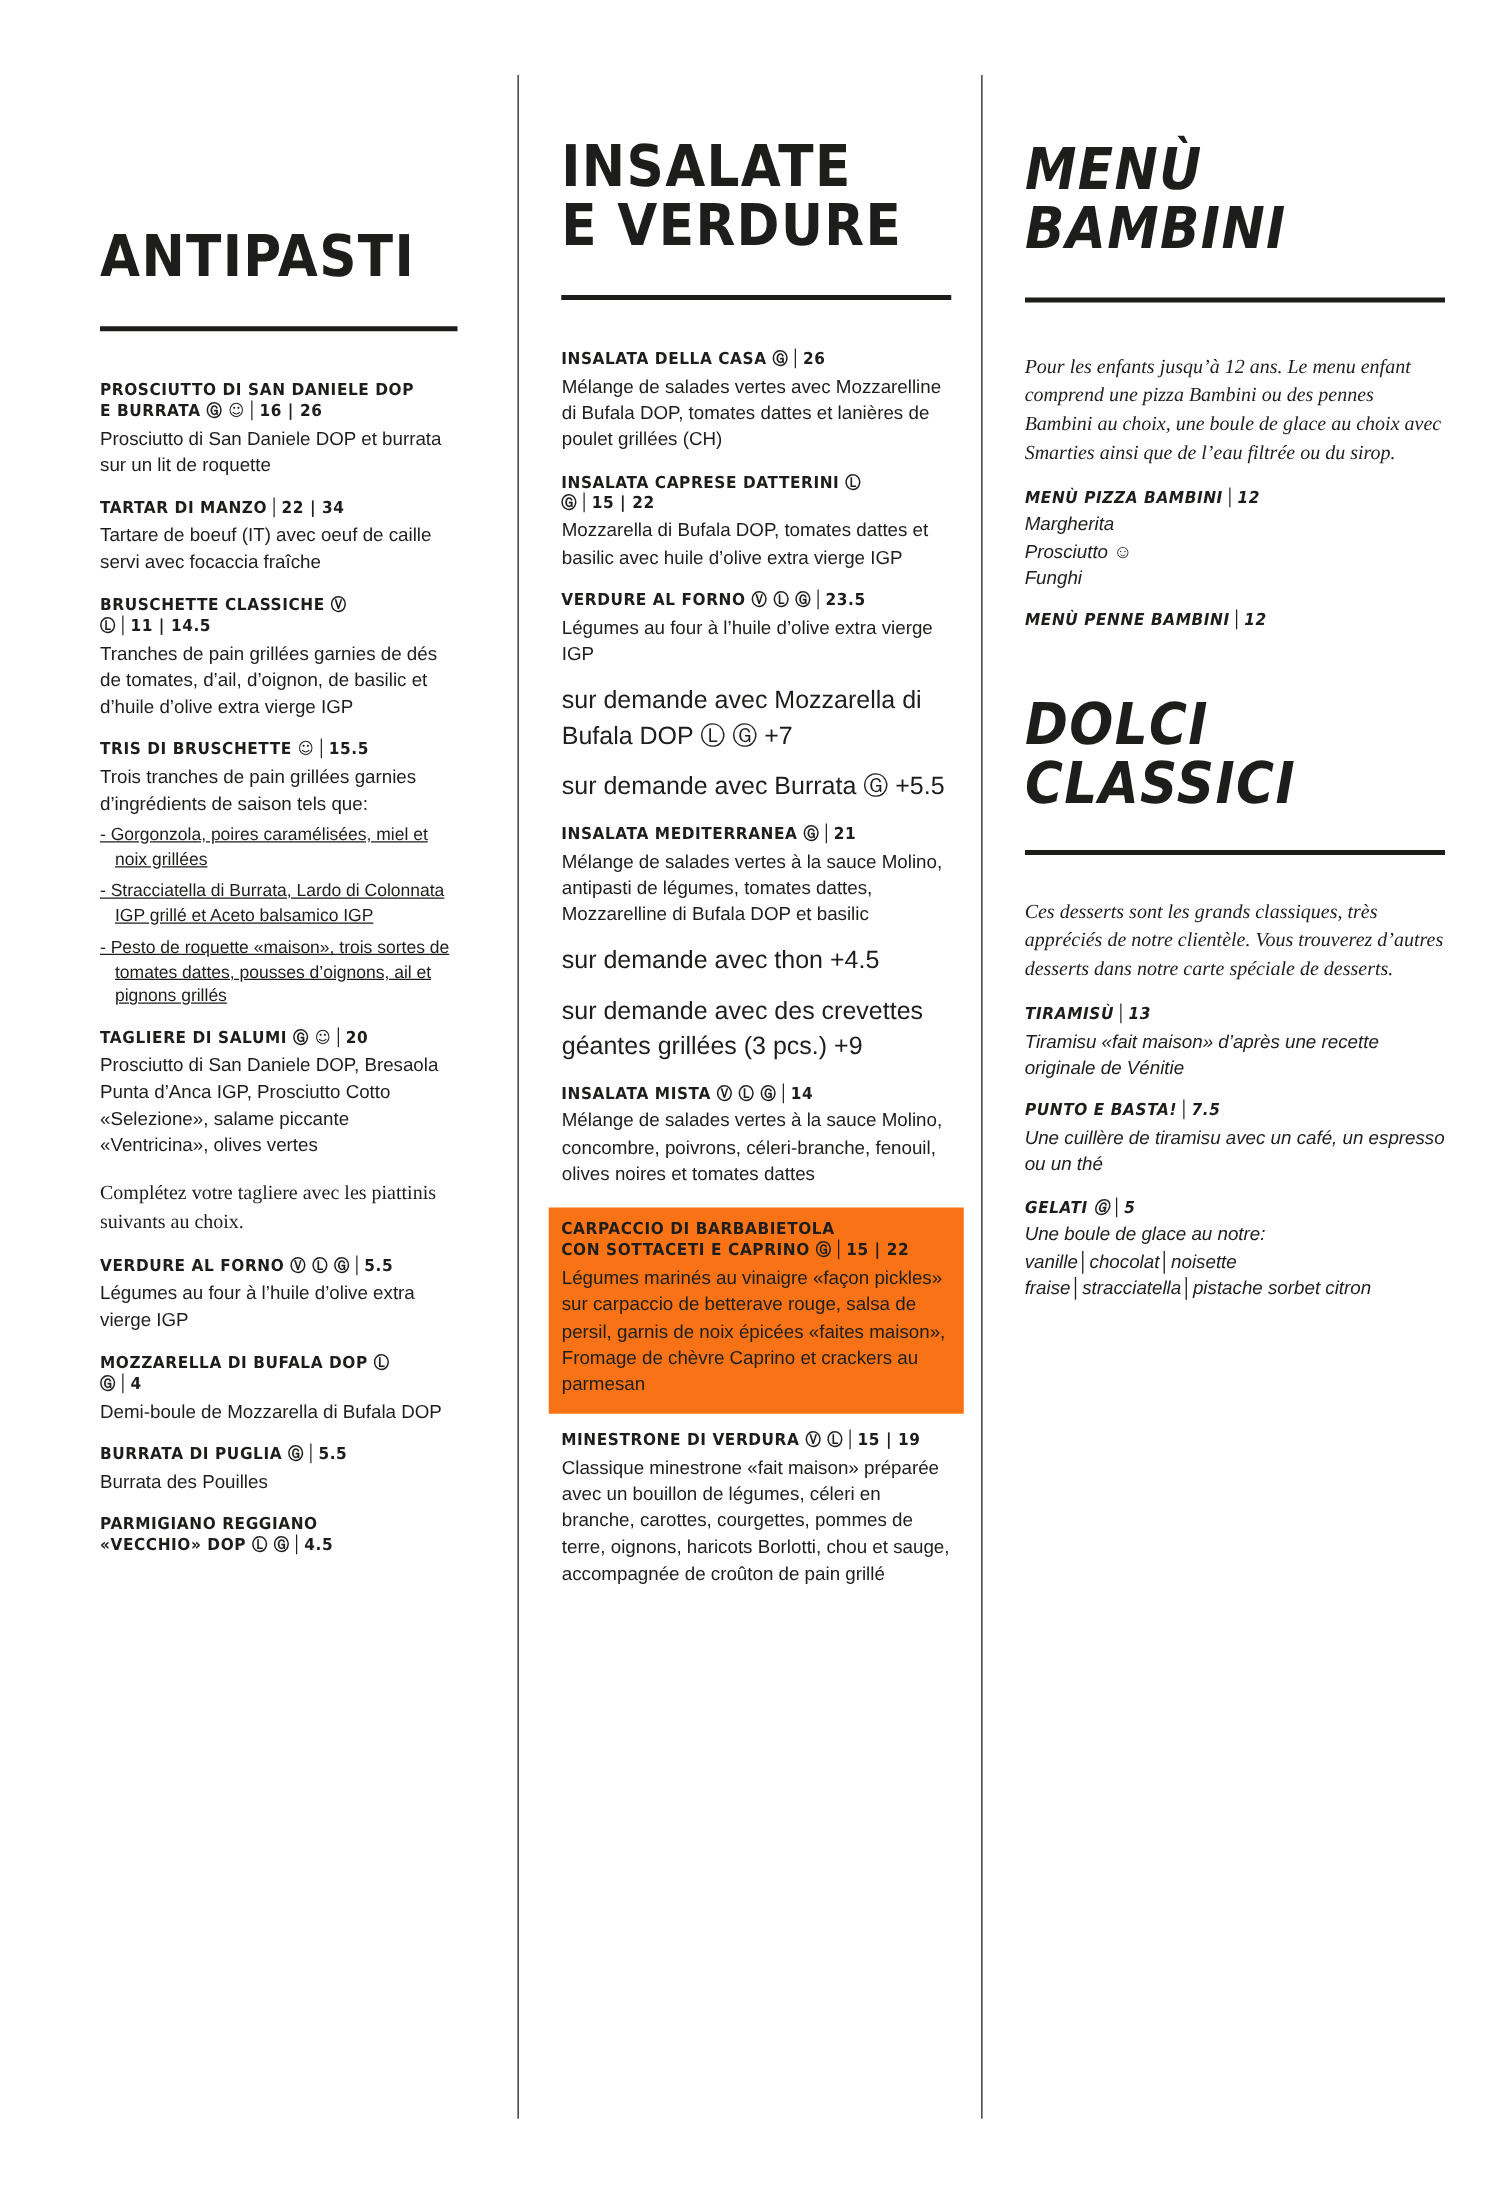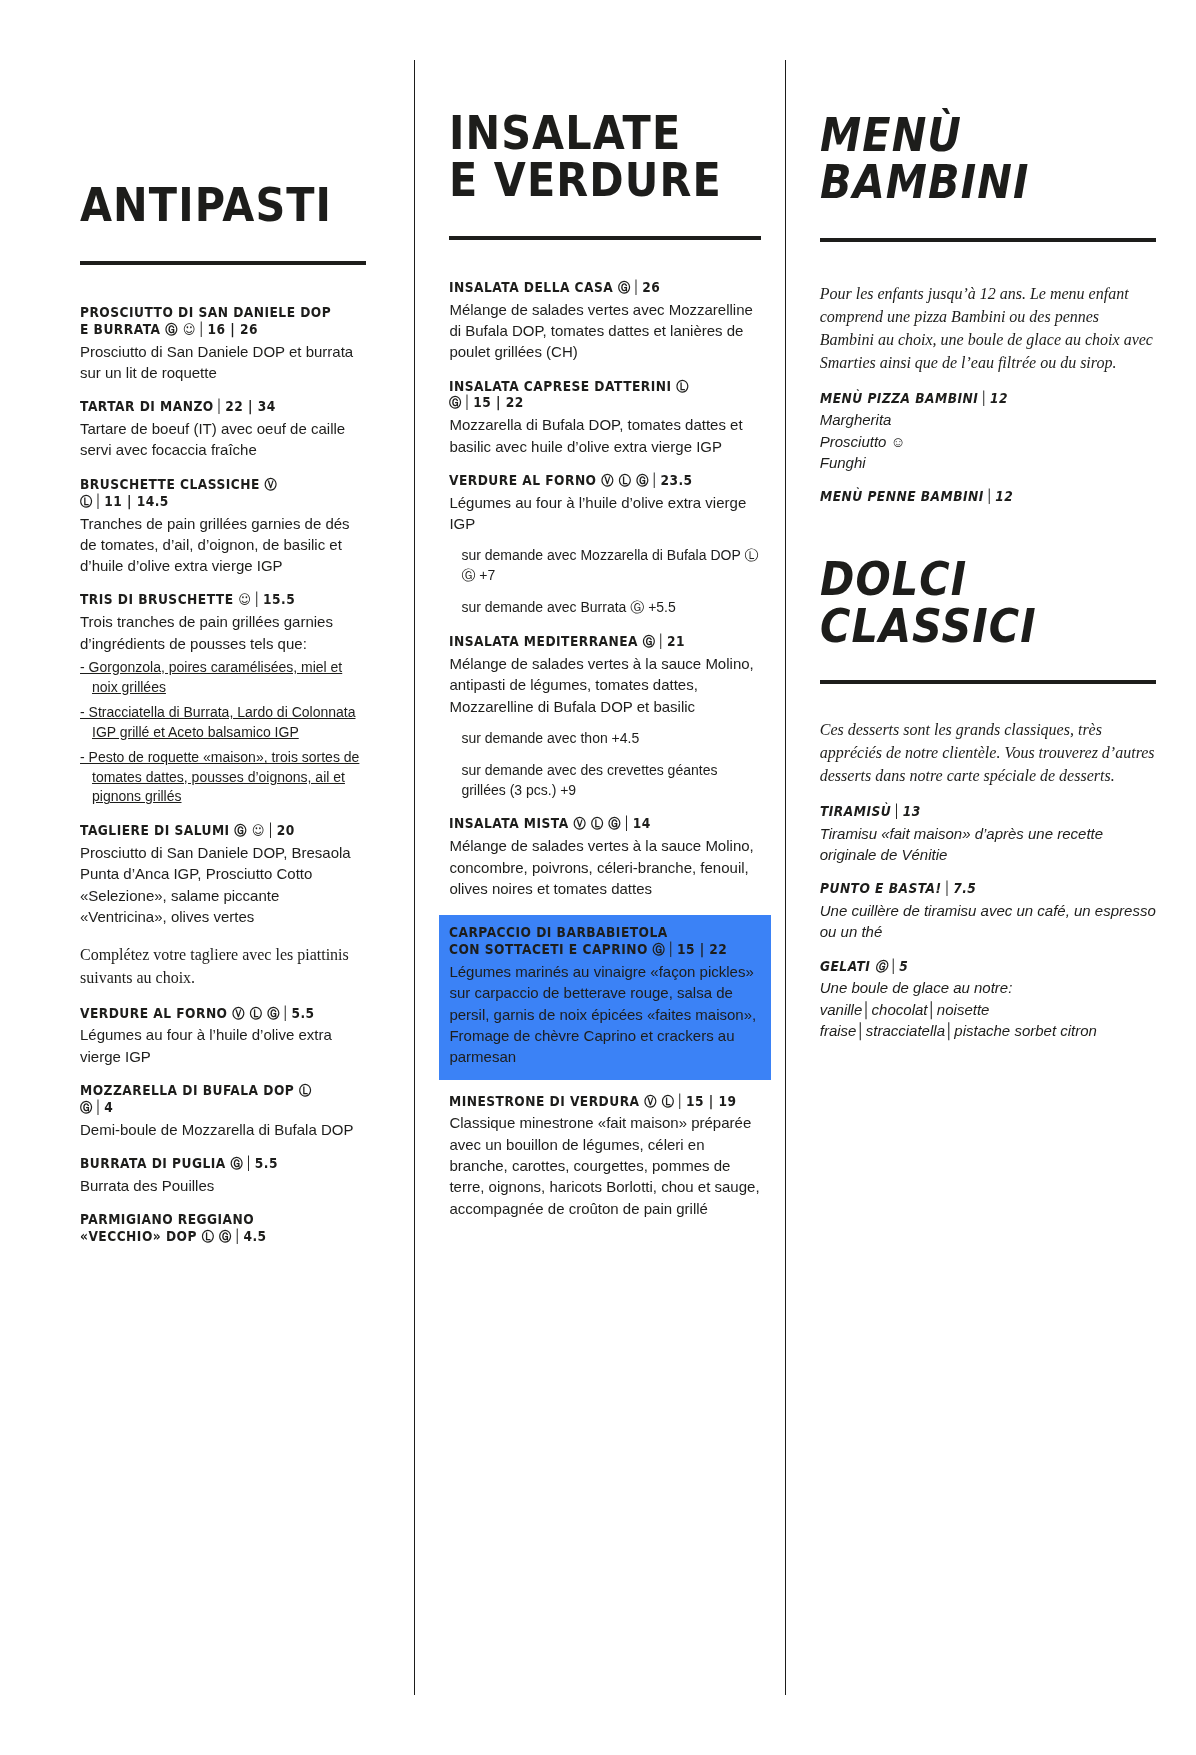--- a/index.html
+++ b/index.html
@@ -90,42 +90,42 @@
     color: #1d1d1b;
   }
   .note {
     font-family: "Liberation Serif", serif;
     font-size: 16px;
     line-height: 1.45;
     color: #1d1d1b;
     margin-bottom: 16px;
   }
   .sub-note {
-    font-size: 14px;
+    font-size: 20px;
     line-height: 1.42;
     color: #1d1d1b;
-    margin: 12px 0 12px 12px;
+    margin: 12px 0 12px 0;
   }
   .bullets {
     margin: 4px 0 0 0;
     padding: 0;
     list-style: none;
     font-size: 14px;
     line-height: 1.4;
   }
   .bullets li {
     padding-left: 12px;
     text-indent: -12px;
     margin-bottom: 6px;
     text-decoration: underline;
   }
   .price { white-space: nowrap; }
   .sep { padding: 0 2px; }
   .highlight {
-    background: #3b82f6;
+    background: #f97316;
     padding: 10px 12px 12px 10px;
     margin: 10px -10px 14px -10px;
   }
 </style>
 </head>
 <body>
 
 <div class="page">
   <div class="columns">
 
@@ -142,21 +142,21 @@
           <div class="item">
             <div class="item-title">TARTAR DI MANZO<span class="sep">│</span><span class="price">22 | 34</span></div>
             <div class="item-desc">Tartare de boeuf (IT) avec oeuf de caille servi avec focaccia fraîche</div>
           </div>
           <div class="item">
             <div class="item-title">BRUSCHETTE CLASSICHE <span class="badge-glyph">Ⓥ</span> <span class="badge-glyph">Ⓛ</span><span class="sep">│</span><span class="price">11 | 14.5</span></div>
             <div class="item-desc">Tranches de pain grillées garnies de dés de tomates, d’ail, d’oignon, de basilic et d’huile d’olive extra vierge IGP</div>
           </div>
           <div class="item">
             <div class="item-title">TRIS DI BRUSCHETTE <span class="badge-glyph">☺</span><span class="sep">│</span><span class="price">15.5</span></div>
-            <div class="item-desc">Trois tranches de pain grillées garnies d’ingrédients de pousses tels que:</div>
+            <div class="item-desc">Trois tranches de pain grillées garnies d’ingrédients de saison tels que:</div>
             <ul class="bullets">
               <li>- Gorgonzola, poires caramélisées, miel et noix grillées</li>
               <li>- Stracciatella di Burrata, Lardo di Colonnata IGP grillé et Aceto balsamico IGP</li>
               <li>- Pesto de roquette «maison», trois sortes de tomates dattes, pousses d’oignons, ail et pignons grillés</li>
             </ul>
           </div>
           <div class="item">
             <div class="item-title">TAGLIERE DI SALUMI <span class="badge-glyph">Ⓖ</span> <span class="badge-glyph">☺</span><span class="sep">│</span><span class="price">20</span></div>
             <div class="item-desc">Prosciutto di San Daniele DOP, Bresaola Punta d’Anca IGP, Prosciutto Cotto «Selezione», salame piccante «Ventricina», olives vertes</div>
           </div>

